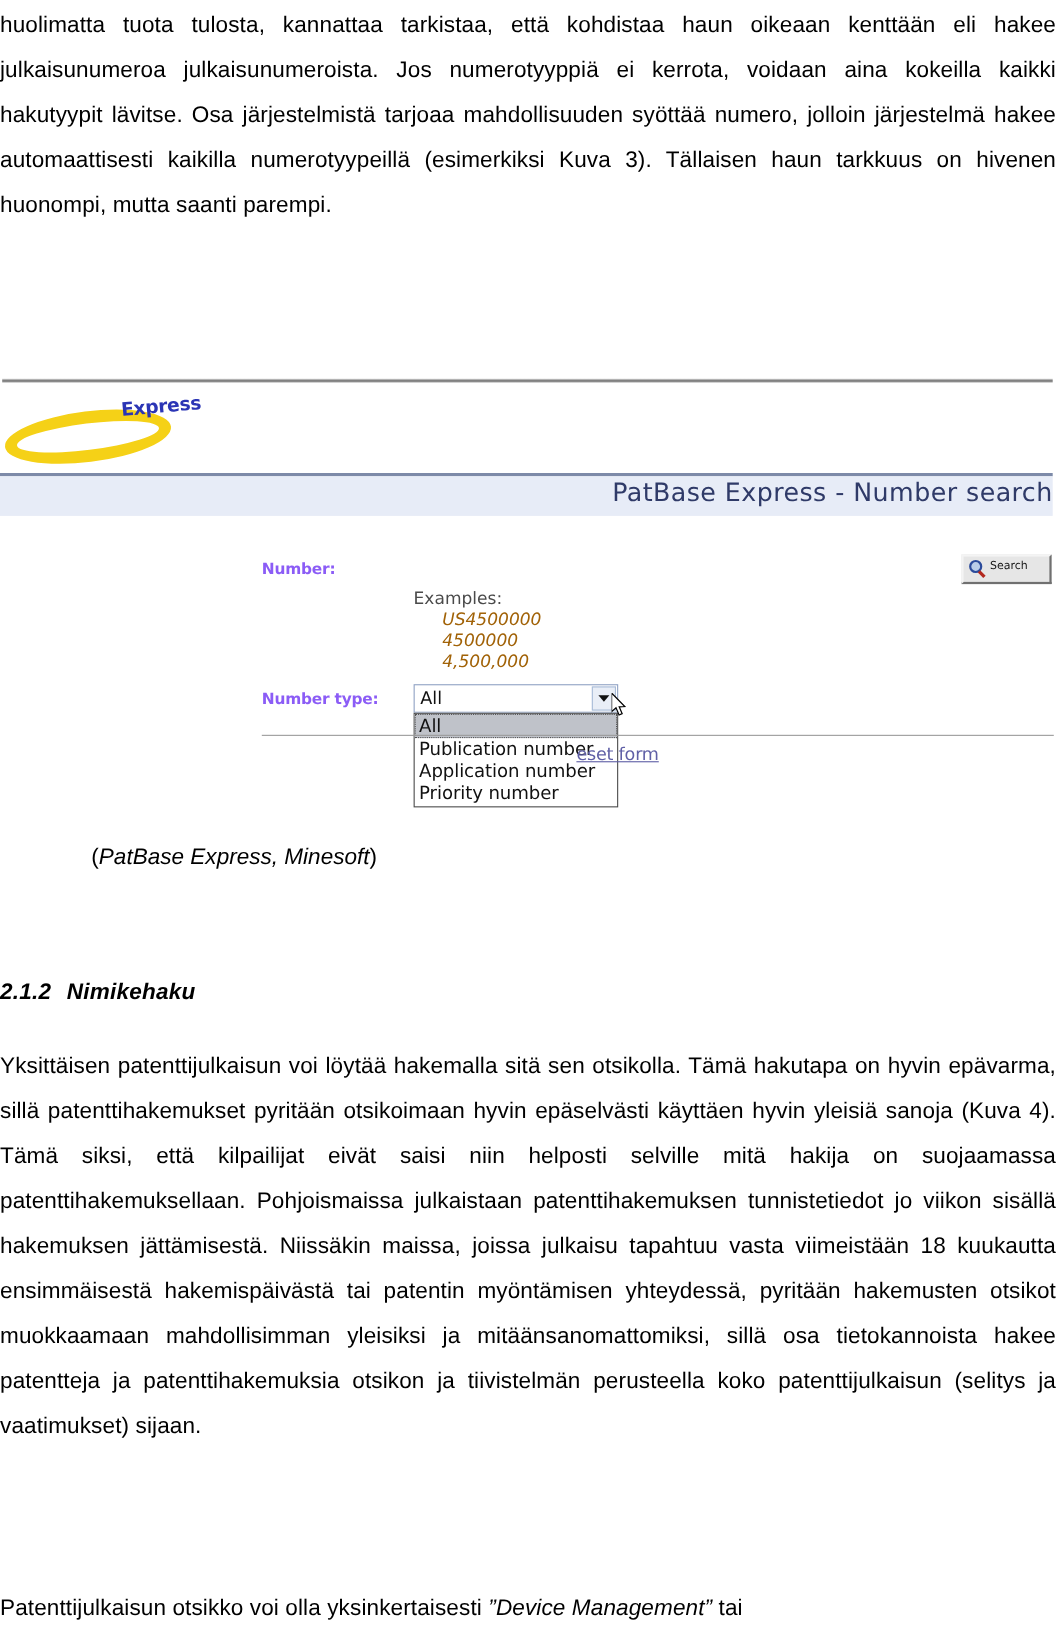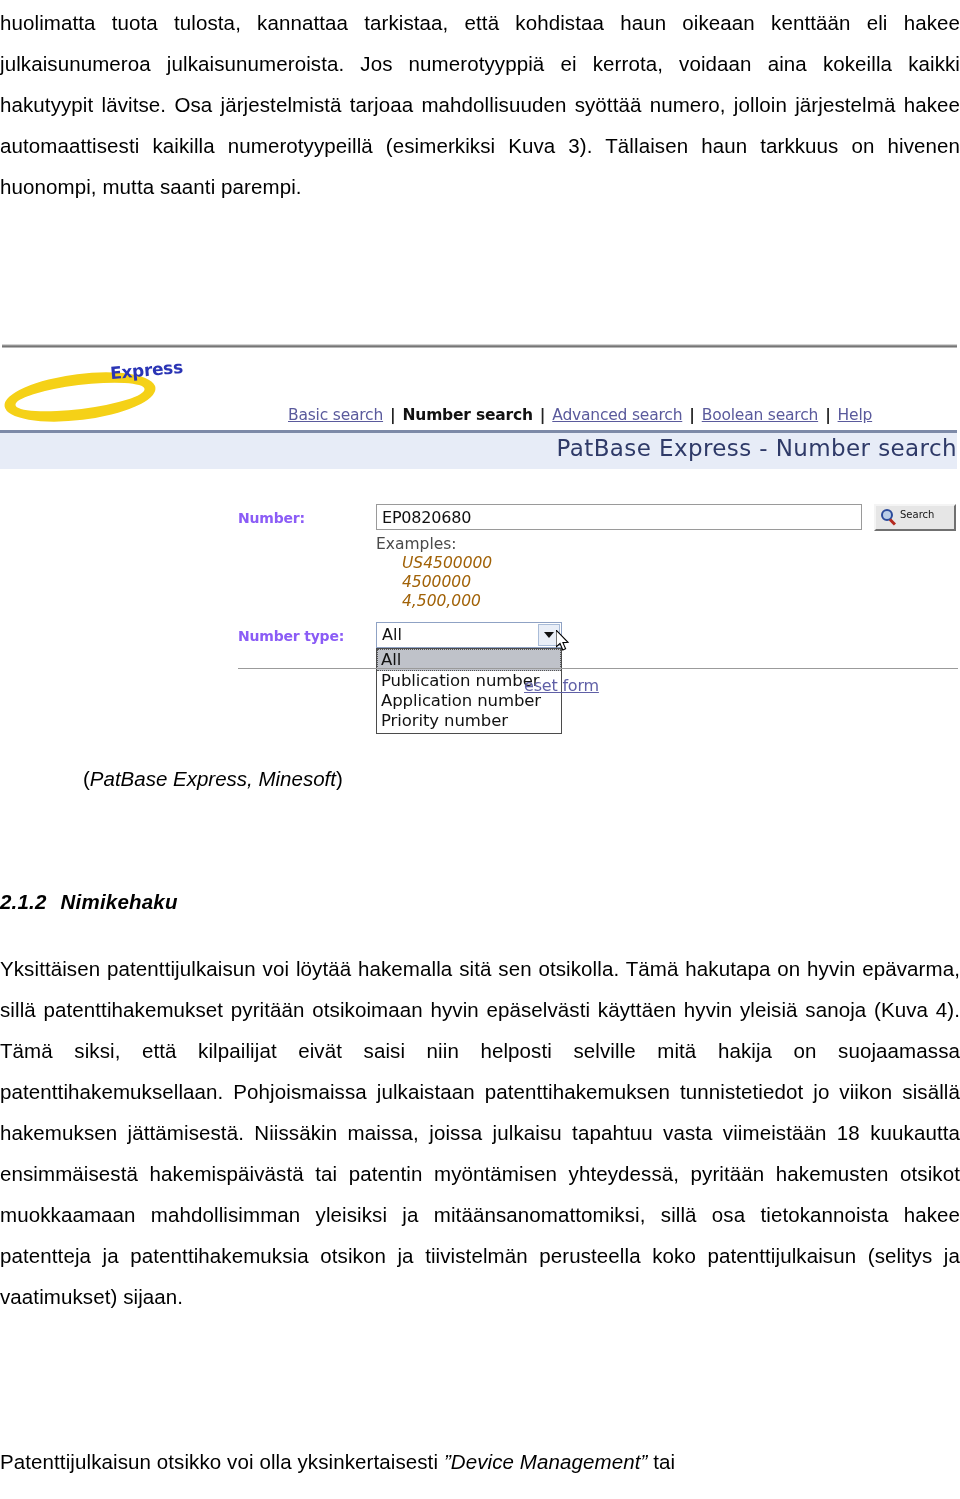--- a/index.html
+++ b/index.html
@@ -389,35 +389,29 @@
 
 <div id="figure">
 
   <div class="fig-toprule"></div>
 
   <div id="logo">
     <div class="ellipse"></div>
     <div class="express-text">Express</div>
   </div>
 
-  <div id="fig-nav">
-    <span class="nav-link">Basic search</span><span class="sep">|</span><span class="nav-link active">Number search</span><span class="sep">|</span><span class="nav-link">Advanced search</span><span class="sep">|</span><span class="nav-link">Boolean search</span><span class="sep">|</span><span class="nav-link">Help</span>
-  </div>
 
   <div id="fig-nav-rule"></div>
 
   <div id="fig-titleband">
     <div class="t">PatBase Express - Number search</div>
   </div>
 
   <div class="fig-label" id="lbl-number">Number:</div>
 
-  <div id="number-input">
-    <span class="val">EP0820680</span>
-  </div>
 
   <div id="search-button">
     <span class="mag">
       <span class="lens"></span>
       <span class="handle"></span>
     </span>
     <span class="sb-label">Search</span>
   </div>
 
   <div id="examples">

